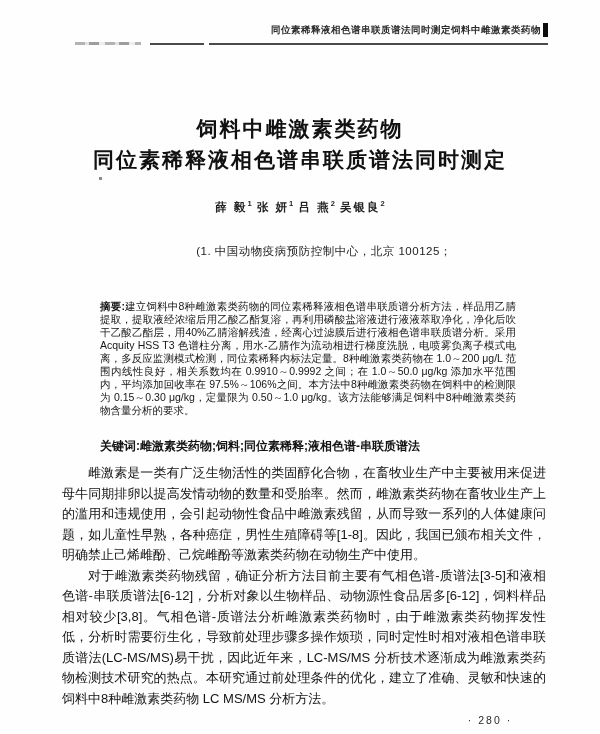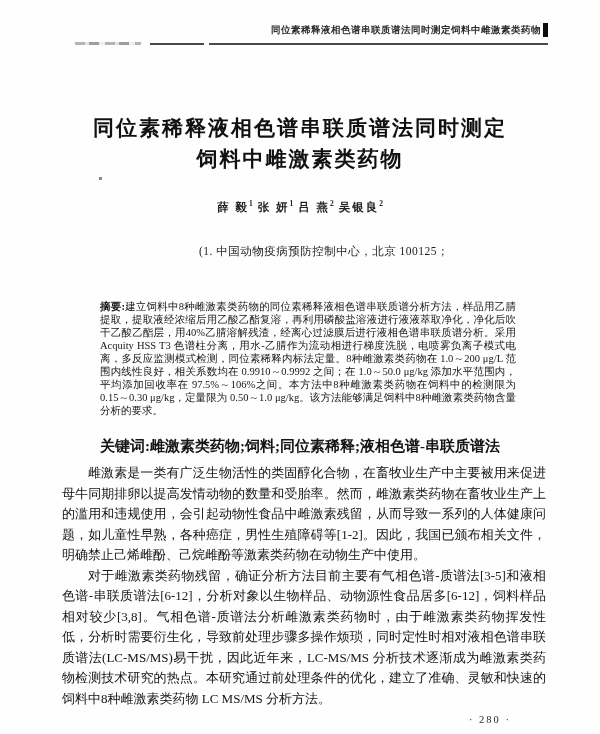--- a/index.html
+++ b/index.html
@@ -5,21 +5,21 @@
   html, body {
     margin: 0;
     padding: 0;
     background: #ffffff;
   }
   .page {
     position: relative;
     width: 600px;
     height: 734px;
     background: #fefefe;
-    font-family: Liberation Serif, serif;
+    font-family: Liberation Sans, sans-serif;
     color: #1a1a1a;
     overflow: hidden;
   }
   
   .running-head {
     position: absolute;
     top: 23px;
     right: 52px;
     display: flex;
     align-items: center;
@@ -132,21 +132,21 @@
     color: #151515;
   }
   .abstract .label {
     font-weight: bold;
   }
   .keywords {
     position: absolute;
     top: 438px;
     left: 100px;
     width: 416px;
-    font-size: 15px;
+    font-size: 12px;
     line-height: 17px;
     font-weight: bold;
     color: #151515;
   }
   
   .body-text {
     position: absolute;
     top: 463px;
     left: 62px;
     width: 484px;
@@ -179,22 +179,22 @@
   <div class="running-head">
     <span>同位素稀释液相色谱串联质谱法同时测定饲料中雌激素类药物</span>
     <span class="head-block"></span>
   </div>
   <div class="head-rule"></div>
   <div class="head-rule-gap"></div>
   <div class="head-smudge"></div>
   <div class="margin-dot"></div>
 
   <div class="title">
+    <div>饲料中雌激素类药物</div>
     <div>同位素稀释液相色谱串联质谱法同时测定</div>
-    <div>饲料中雌激素类药物</div>
   </div>
 
   <div class="authors">
     <span class="author"><span>薛 毅</span><sup>1</sup></span>
     <span class="author"><span>张 妍</span><sup>1</sup></span>
     <span class="author"><span>吕 燕</span><sup>2</sup></span>
     <span class="author"><span>吴银良</span><sup>2</sup></span>
   </div>
 
   <div class="affiliations">
@@ -203,19 +203,19 @@
 
   <div class="abstract">
     <span class="label">摘要:</span><span>建立饲料中8种雌激素类药物的同位素稀释液相色谱串联质谱分析方法，样品用乙腈提取，提取液经浓缩后用乙酸乙酯复溶，再利用磷酸盐溶液进行液液萃取净化，净化后吹干乙酸乙酯层，用40%乙腈溶解残渣，经离心过滤膜后进行液相色谱串联质谱分析。采用 Acquity HSS T3 色谱柱分离，用水-乙腈作为流动相进行梯度洗脱，电喷雾负离子模式电离，多反应监测模式检测，同位素稀释内标法定量。8种雌激素类药物在 1.0～200 μg/L 范围内线性良好，相关系数均在 0.9910～0.9992 之间；在 1.0～50.0 μg/kg 添加水平范围内，平均添加回收率在 97.5%～106%之间。本方法中8种雌激素类药物在饲料中的检测限为 0.15～0.30 μg/kg，定量限为 0.50～1.0 μg/kg。该方法能够满足饲料中8种雌激素类药物含量分析的要求。</span>
   </div>
 
   <div class="keywords">
     <span class="label">关键词:</span><span>雌激素类药物;饲料;同位素稀释;液相色谱-串联质谱法</span>
   </div>
 
   <div class="body-text">
-    <p>雌激素是一类有广泛生物活性的类固醇化合物，在畜牧业生产中主要被用来促进母牛同期排卵以提高发情动物的数量和受胎率。然而，雌激素类药物在畜牧业生产上的滥用和违规使用，会引起动物性食品中雌激素残留，从而导致一系列的人体健康问题，如儿童性早熟，各种癌症，男性生殖障碍等[1-2]。因此，我国已颁布相关文件，明确禁止己烯雌酚、己烷雌酚等激素类药物在动物生产中使用。</p>
+    <p>雌激素是一类有广泛生物活性的类固醇化合物，在畜牧业生产中主要被用来促进母牛同期排卵以提高发情动物的数量和受胎率。然而，雌激素类药物在畜牧业生产上的滥用和违规使用，会引起动物性食品中雌激素残留，从而导致一系列的人体健康问题，如儿童性早熟，各种癌症，男性生殖障碍等[1-8]。因此，我国已颁布相关文件，明确禁止己烯雌酚、己烷雌酚等激素类药物在动物生产中使用。</p>
     <p>对于雌激素类药物残留，确证分析方法目前主要有气相色谱-质谱法[3-5]和液相色谱-串联质谱法[6-12]，分析对象以生物样品、动物源性食品居多[6-12]，饲料样品相对较少[3,8]。气相色谱-质谱法分析雌激素类药物时，由于雌激素类药物挥发性低，分析时需要衍生化，导致前处理步骤多操作烦琐，同时定性时相对液相色谱串联质谱法(LC-MS/MS)易干扰，因此近年来，LC-MS/MS 分析技术逐渐成为雌激素类药物检测技术研究的热点。本研究通过前处理条件的优化，建立了准确、灵敏和快速的饲料中8种雌激素类药物 LC MS/MS 分析方法。</p>
   </div>
 
   <div class="page-number">· 280 ·</div>
 
 </div>
 
 </body></html>

